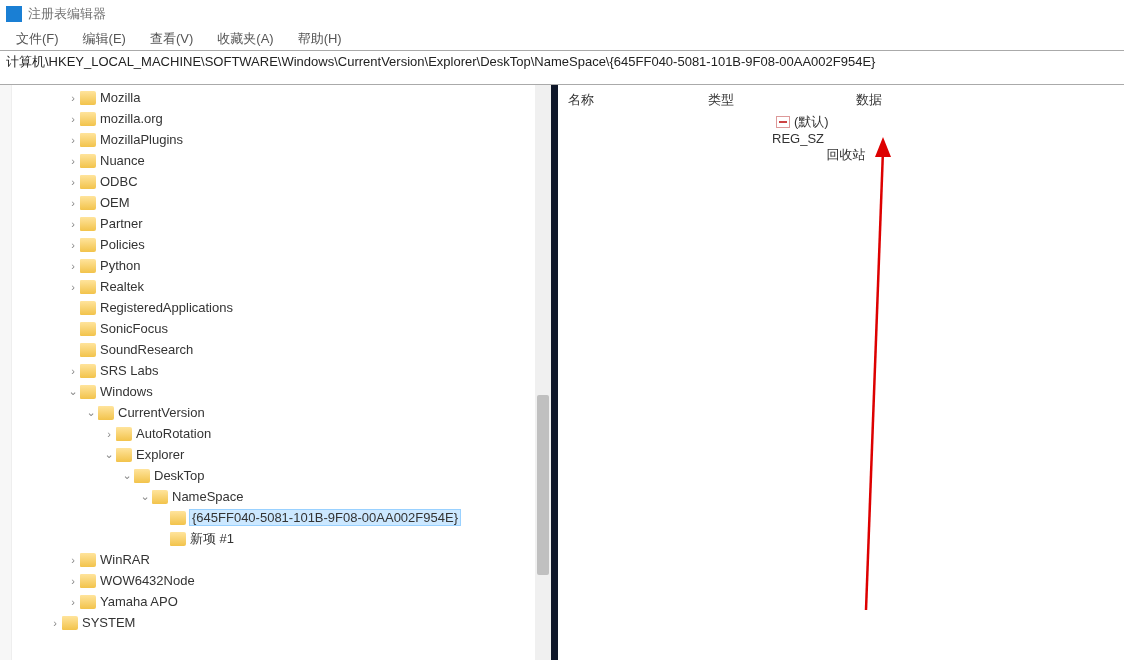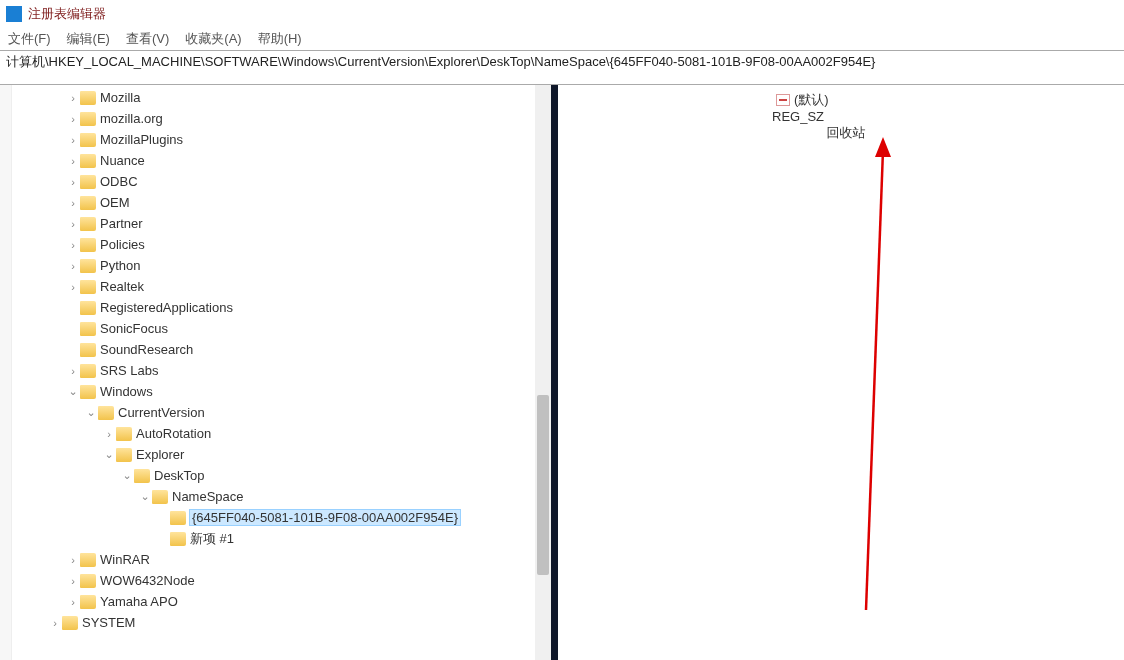--- a/index.html
+++ b/index.html
@@ -1,20 +1,20 @@
 <!DOCTYPE html>
 <html><head>
 <meta charset="utf-8">
 <style>
 * { margin:0; padding:0; box-sizing:border-box; font-family:"Microsoft YaHei","Segoe UI",sans-serif; }
 body { font-size:13px; color:#333; background:#fff; width:1124px; height:660px; overflow:hidden; position:relative; }
-.titlebar { height:28px; display:flex; align-items:center; padding-left:6px; color:#7f1d1d; font-size:13px; }
+.titlebar { height:28px; display:flex; align-items:center; padding-left:6px; color:#737373; font-size:13px; }
 .titlebar .ticon { width:16px; height:16px; background:#1a7fd4; margin-right:6px; display:inline-block; }
 .menubar { height:22px; display:flex; align-items:center; padding-left:8px; gap:16px; color:#555; font-size:13px; }
-.menubar span { cursor:default; }
+.menubar span { cursor:default;margin-left:8px; }
 .addr { height:35px; border-top:1px solid #aaa; border-bottom:1px solid #aaa; padding:2px 6px; font-size:13px; color:#222; white-space:nowrap; overflow:hidden; }
 .main { display:flex; height:calc(660px - 28px - 22px - 24px); }
 .left { width:546px; border-right:7px solid #0f172a; position:relative; overflow:hidden; }
 .tree { position:absolute; left:0; top:0; right:16px; bottom:0; overflow:hidden; padding-top:2px; }
 .scrollbar { position:absolute; right:0; top:0; width:16px; height:100%; background:#f0f0f0; }
 .thumb { position:absolute; left:2px; right:2px; background:#c0c0c0; border-radius:2px; }
 .node { height:21px; display:flex; align-items:center; white-space:nowrap; }
 .chev { width:14px; color:#888; font-size:11px; text-align:center; flex-shrink:0; }
 .chev.open::before { content:"⌄"; }
 .chev.closed::before { content:"›"; }
@@ -184,20 +184,25 @@
           <span class="chev closed"></span>
           <span class="folder"></span>
           <span class="label">SYSTEM</span>
         </div>
       </div>
     <div class="scrollbar">
       <div class="thumb" style="top:310px;height:180px;"></div>
     </div>
   </div>
   <div class="right">
+    <div class="cols">
+      <div>名称</div>
+      <div>类型</div>
+      <div>数据</div>
+    </div>
     <div class="row">
       <div>
           <span class="sicon"></span>
           <span>(默认)</span>
         </div>
       <div>REG_SZ</div>
       <div>回收站</div>
     </div>
     <svg class="arrow" style="left:300px;top:40px;" width="40" height="490">
       <line x1="25" y1="25" x2="8" y2="485" stroke="#d00" stroke-width="2.5"></line>

